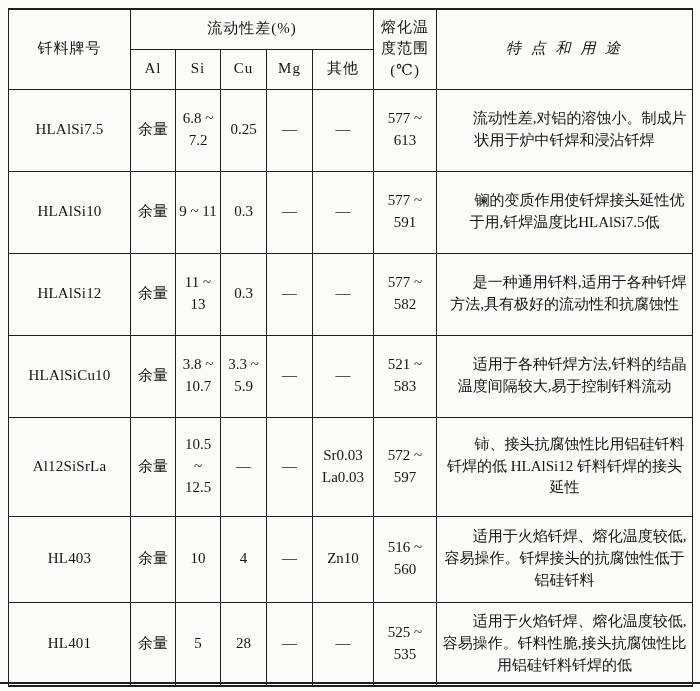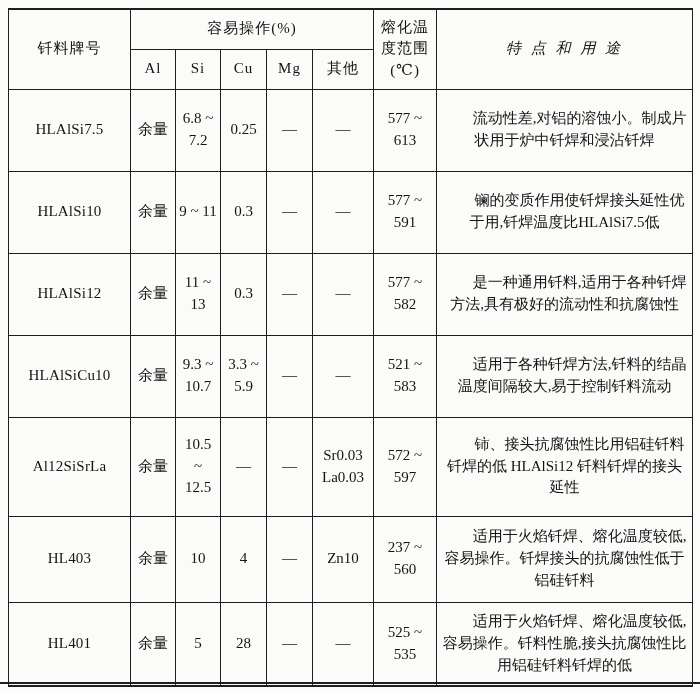--- a/index.html
+++ b/index.html
@@ -67,21 +67,21 @@
         <col style="width:45px">
       <col style="width:46px">
         <col style="width:46px">
         <col style="width:61px">
       <col style="width:63px">
         <col style="width:256px">
     </colgroup>
     <tbody>
         <tr style="height:40px">
       <td class="hdr" rowspan="2">钎料牌号</td>
-      <td class="hdr" colspan="5">容易操作(%)</td>
+      <td class="hdr" colspan="5">流动性差(%)</td>
       <td class="hdr" rowspan="2">熔化温
 度范围
 (℃)</td>
       <td class="hdr hdr-features" rowspan="2">特 点 和 用 途</td>
     </tr>
     <tr style="height:40px">
       <td class="hdr">Al</td>
       <td class="hdr">Si</td>
       <td class="hdr">Cu</td>
       <td class="hdr">Mg</td>
@@ -122,21 +122,21 @@
       <td class="num">—</td>
       <td class="num">—</td>
       <td class="num">577 ~
 582</td>
       <td class="desc">是一种通用钎料,适用于各种钎焊方法,具有极好的流动性和抗腐蚀性</td>
     </tr>
 
     <tr style="height:82px">
       <td class="brand">HLAlSiCu10</td>
       <td>余量</td>
-      <td class="num">9.3 ~
+      <td class="num">3.8 ~
 10.7</td>
       <td class="num">3.3 ~
 5.9</td>
       <td class="num">—</td>
       <td class="num">—</td>
       <td class="num">521 ~
 583</td>
       <td class="desc">适用于各种钎焊方法,钎料的结晶温度间隔较大,易于控制钎料流动</td>
     </tr>
 
@@ -154,21 +154,21 @@
       <td class="desc">铈、接头抗腐蚀性比用铝硅钎料钎焊的低 HLAlSi12 钎料钎焊的接头延性</td>
     </tr>
 
     <tr style="height:86px">
       <td class="brand">HL403</td>
       <td>余量</td>
       <td class="num">10</td>
       <td class="num">4</td>
       <td class="num">—</td>
       <td class="num">Zn10</td>
-      <td class="num">237 ~
+      <td class="num">516 ~
 560</td>
       <td class="desc">适用于火焰钎焊、熔化温度较低,容易操作。钎焊接头的抗腐蚀性低于铝硅钎料</td>
     </tr>
 
     <tr style="height:84px">
       <td class="brand">HL401</td>
       <td>余量</td>
       <td class="num">5</td>
       <td class="num">28</td>
       <td class="num">—</td>

